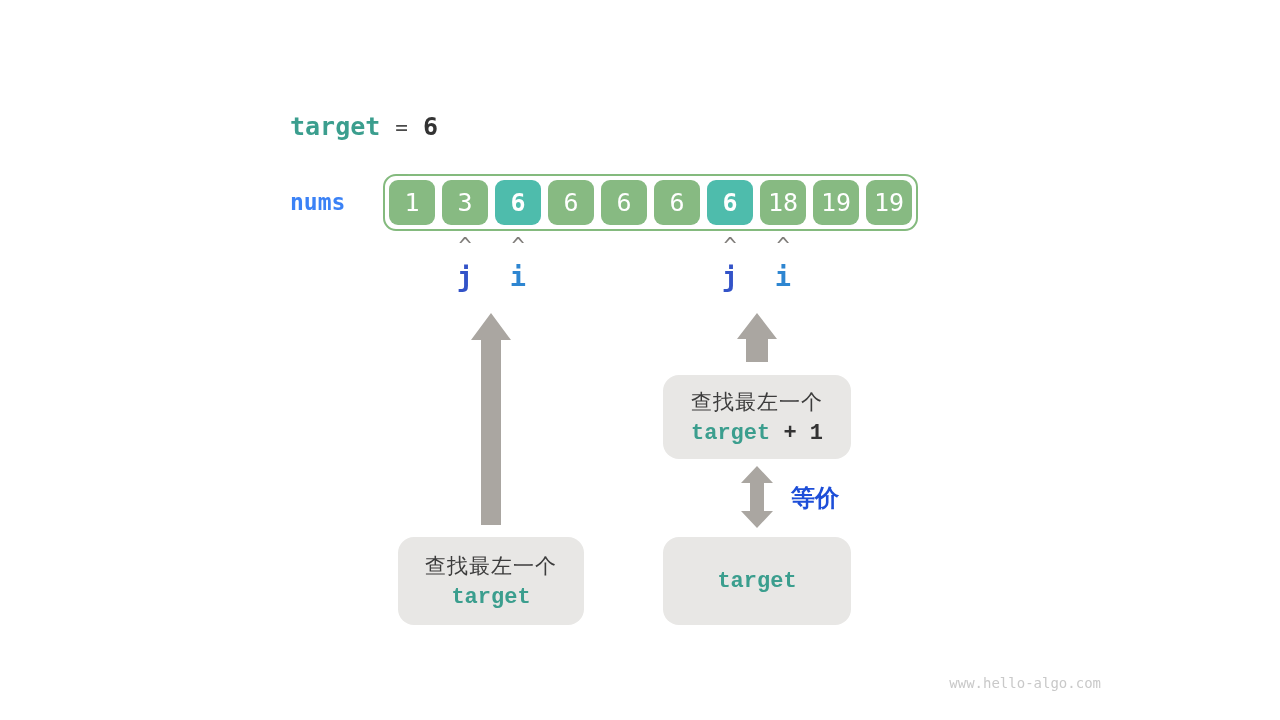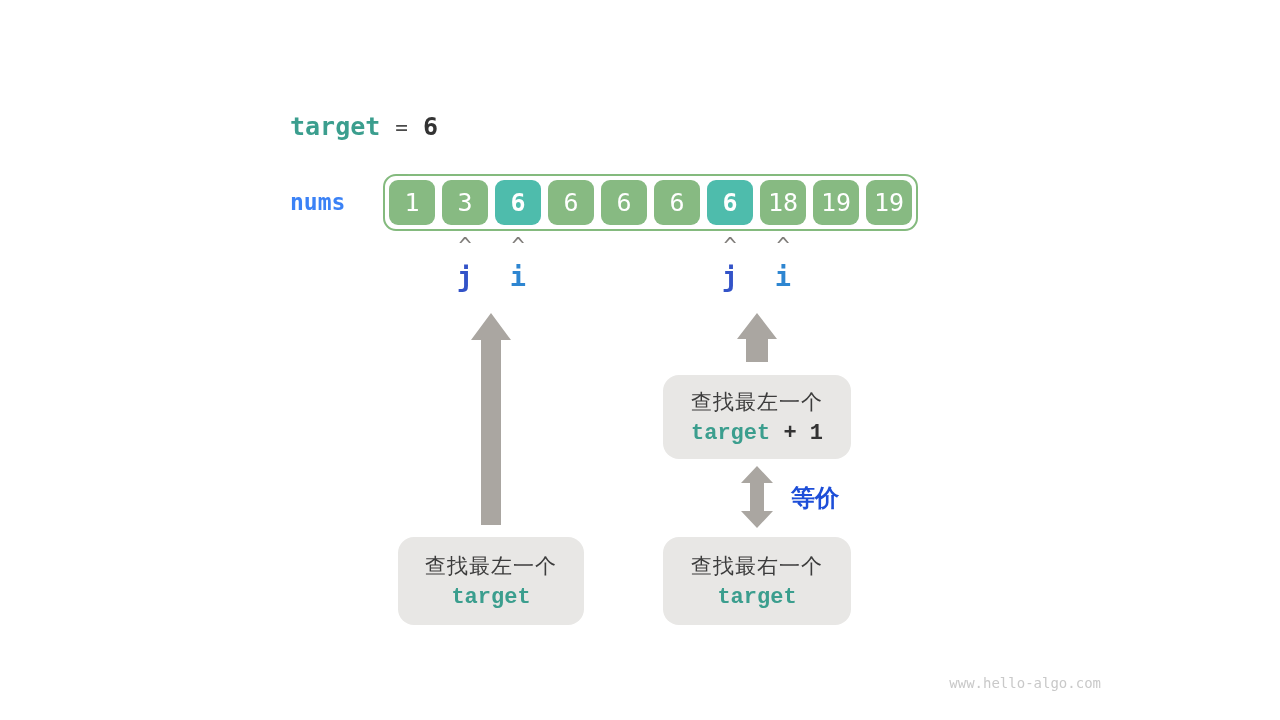--- a/index.html
+++ b/index.html
@@ -148,21 +148,20 @@
   </div>
 
   <div class="callout" style="left:663px; top:375px; width:188px; height:84px;">
     <div class="cn">查找最左一个</div>
     <div class="code-line">
       <span class="kw">target</span><span class="sfx"> + 1</span>
     </div>
   </div>
 
   <div class="callout" style="left:663px; top:537px; width:188px; height:88px;">
-    <div class="cn">查找最右一个</div>
     <div class="code-line">
       <span class="kw">target</span><span class="sfx"></span>
     </div>
   </div>
 
   <div class="watermark">www.hello-algo.com</div>
 
 </div>
 
 </body></html>

